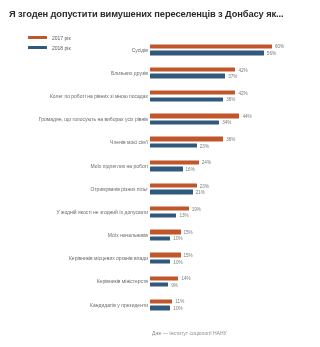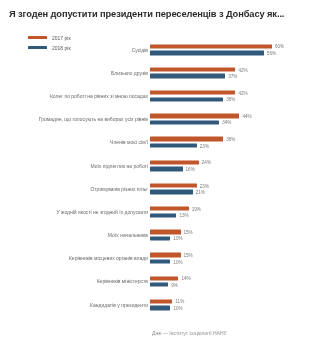--- a/index.html
+++ b/index.html
@@ -116,21 +116,21 @@
     font-size: 5px;
     color: #8d8d8d;
     white-space: nowrap;
   }
 </style>
 </head>
 <body>
 
 <div id="chart-root">
 
-  <div id="chart-title">Я згоден допустити президенти переселенців з Донбасу як...</div>
+  <div id="chart-title">Я згоден допустити вимушених переселенців з Донбасу як...</div>
 
   <div id="legend">
     <div class="legend-item">
       <span class="legend-swatch" style="background:#c0562a"></span>
       <span class="legend-label">2017 рік</span>
     </div>
     <div class="legend-item">
       <span class="legend-swatch" style="background:#31597c"></span>
       <span class="legend-label">2018 рік</span>
     </div>

